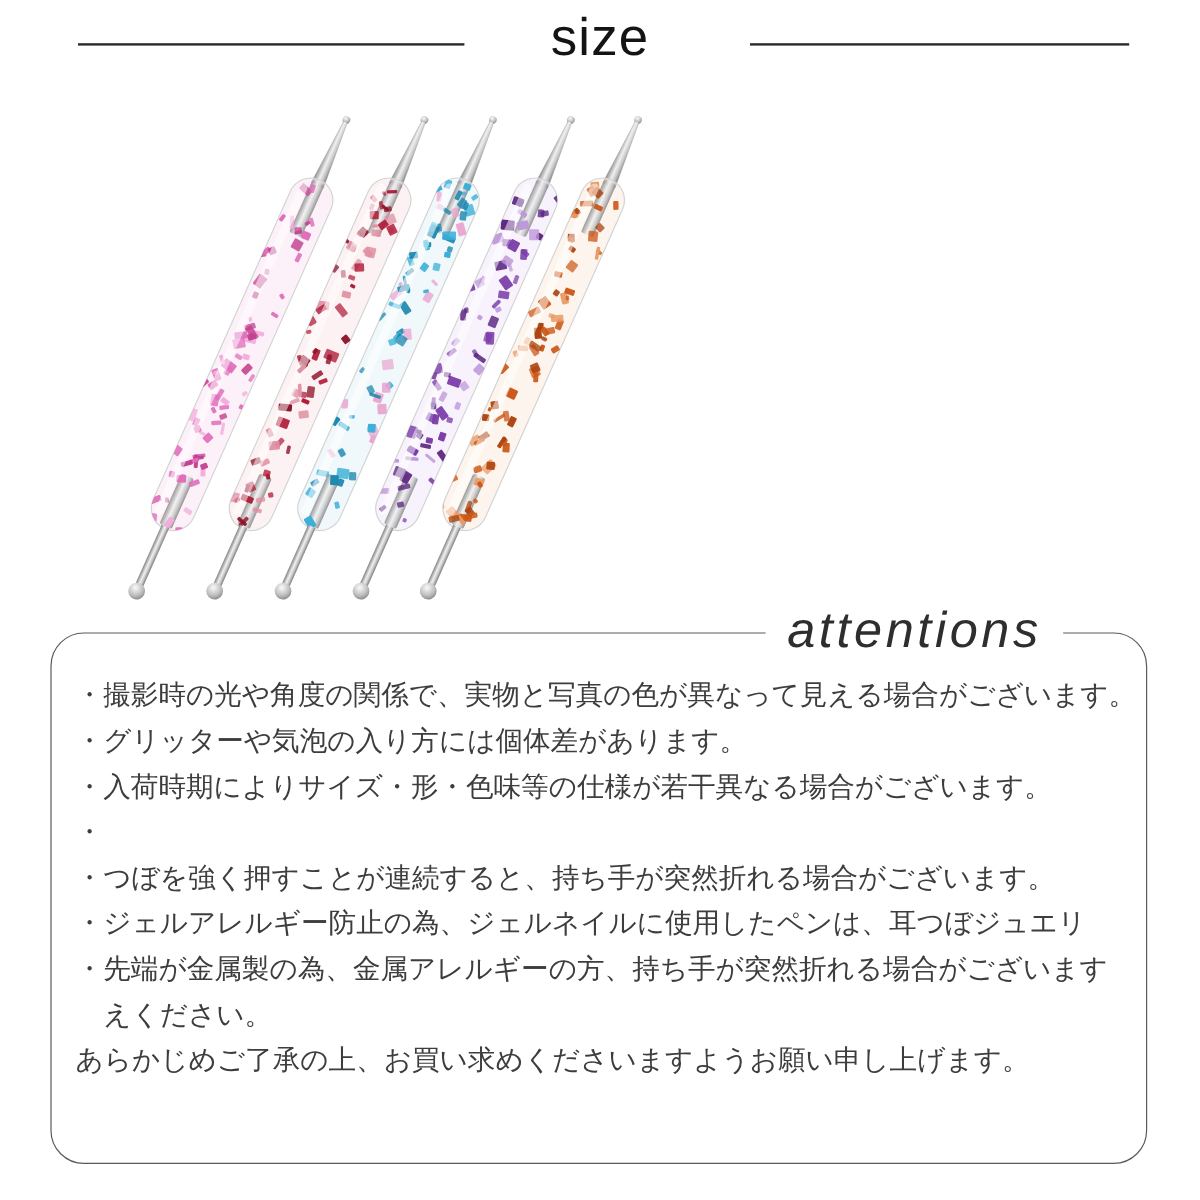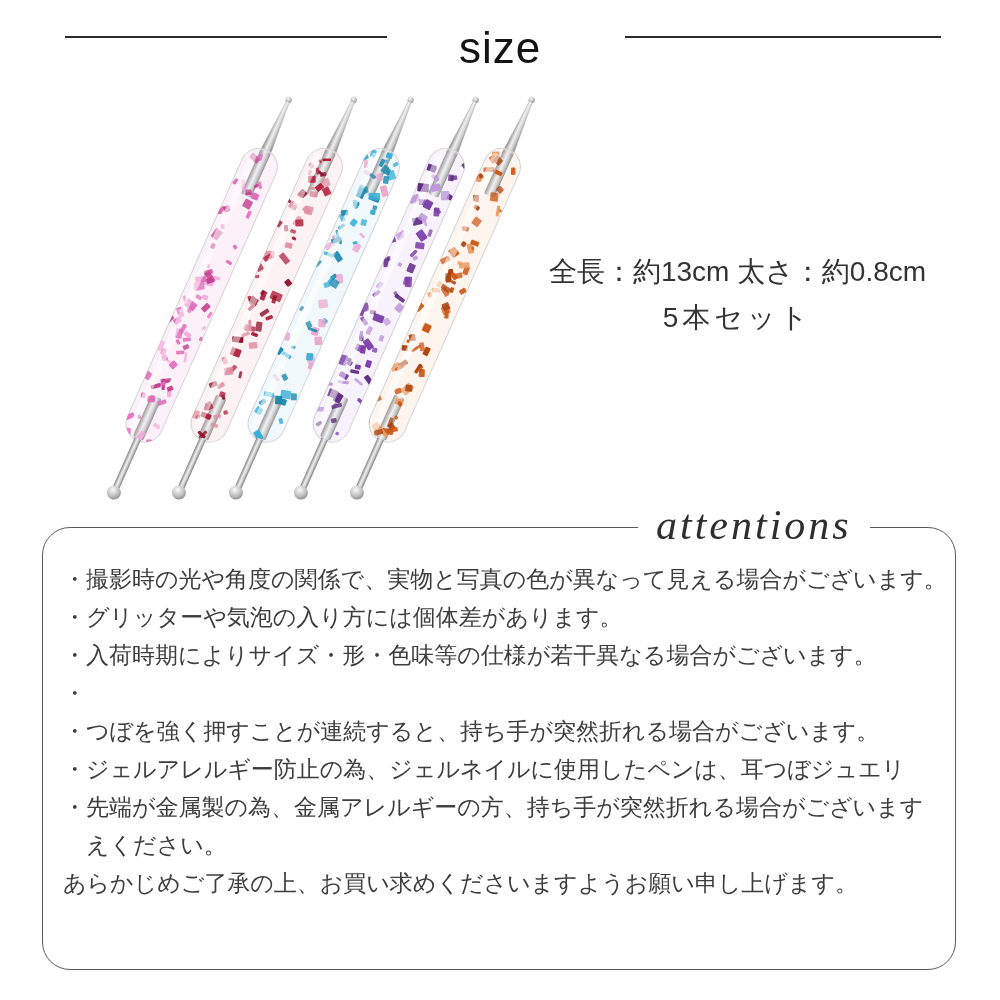--- a/index.html
+++ b/index.html
@@ -1,40 +1,40 @@
 <!DOCTYPE html>
 <html><head>
 <meta charset="utf-8">
 <style>
   html,body{margin:0;padding:0;background:#fff;}
   .page{position:relative;width:1000px;height:1000px;background:#fff;overflow:hidden;
         font-family:"Liberation Sans","DejaVu Sans",sans-serif;color:#3c3c3c;}
 
   
-  .size-title{position:absolute;left:0;right:0;top:22px;text-align:center;
+  .size-title{position:absolute;left:0;right:0;top:6px;text-align:center;
 ptr    font-family:"DejaVu Serif","Liberation Serif",serif;
     font-size:44px;line-height:52px;color:#141414;letter-spacing:1px;}
   .rule{position:absolute;top:36px;height:2px;background:#2b2b2b;}
   .rule-left{left:65px;width:322px;}
   .rule-right{left:625px;width:316px;}
 
   
   .pens-svg{position:absolute;left:0;top:0;width:1000px;height:1000px;}
 
   
   .size-info{position:absolute;left:520px;top:255px;width:435px;text-align:center;}
   .spec-line{font-size:28px;line-height:34px;color:#333;}
   .set-line{font-size:28px;line-height:34px;margin-top:12px;letter-spacing:4px;color:#333;}
 
   
   .attn-box{position:absolute;left:42px;top:527px;width:914px;height:443px;
     border:1.6px solid #5a5a5a;border-radius:28px;background:#fff;box-sizing:border-box;}
   .attn-title{position:absolute;left:638px;top:496px;height:58px;line-height:58px;
     background:#fff;padding:0 18px;z-index:2;
-    font-family:Liberation Serif, serif;font-style:italic;
+    font-family:Liberation Sans, sans-serif;font-style:italic;
     font-size:42px;color:#2e2e2e;letter-spacing:3px;}
   .attn-lines{position:absolute;left:20px;top:32px;right:8px;}
   .attn-line{display:flex;height:38px;line-height:38px;font-size:23px;
     white-space:nowrap;color:#3d3d3d;}
   .attn-line .bullet{flex:0 0 23px;text-align:center;}
   .attn-line.indent{padding-left:23px;}
 </style>
 </head>
 <body>
 
@@ -488,24 +488,20 @@
           <rect x="-11.791911073029041" y="97.96876956918277" width="6.275034123682417" height="3.336122550535947" rx="1" transform="rotate(159 -11.791911073029041 97.96876956918277)" fill="#ea9a63" opacity="0.91"></rect>
           <rect x="-6.552015110850334" y="117.30465852515772" width="3.754211006104015" height="4.309004586655647" rx="1" transform="rotate(141 -6.552015110850334 117.30465852515772)" fill="#cc5717" opacity="0.96"></rect>
           <rect x="14.83594910800457" y="300.05401779990643" width="5.909130570944399" height="7.899230799172074" rx="1" transform="rotate(159 14.83594910800457 300.05401779990643)" fill="#cc5717" opacity="0.93"></rect>
         </g>
         <rect x="-13.5" y="66" width="7" height="302" rx="3.5" fill="#ffffff" opacity="0.5" clip-path="url(#clip4)"></rect>
         <rect x="-3.4" y="374" width="6.8" height="53" fill="url(#metal)"></rect>
         <circle cx="0" cy="433" r="7" fill="url(#ballg)"></circle>
       </g>
     </svg>
 
-  <div class="size-info">
-    <div class="spec-line">全長：約13cm 太さ：約0.8cm</div>
-    <div class="set-line">5本セット</div>
-  </div>
 
   <div class="attn-title">attentions</div>
   <div class="attn-box">
     <div class="attn-lines" id="attnLines">
         <div class="attn-line">
           <span class="bullet">・</span>
           <span>撮影時の光や角度の関係で、実物と写真の色が異なって見える場合がございます。</span>
         </div>
         <div class="attn-line">
           <span class="bullet">・</span>

